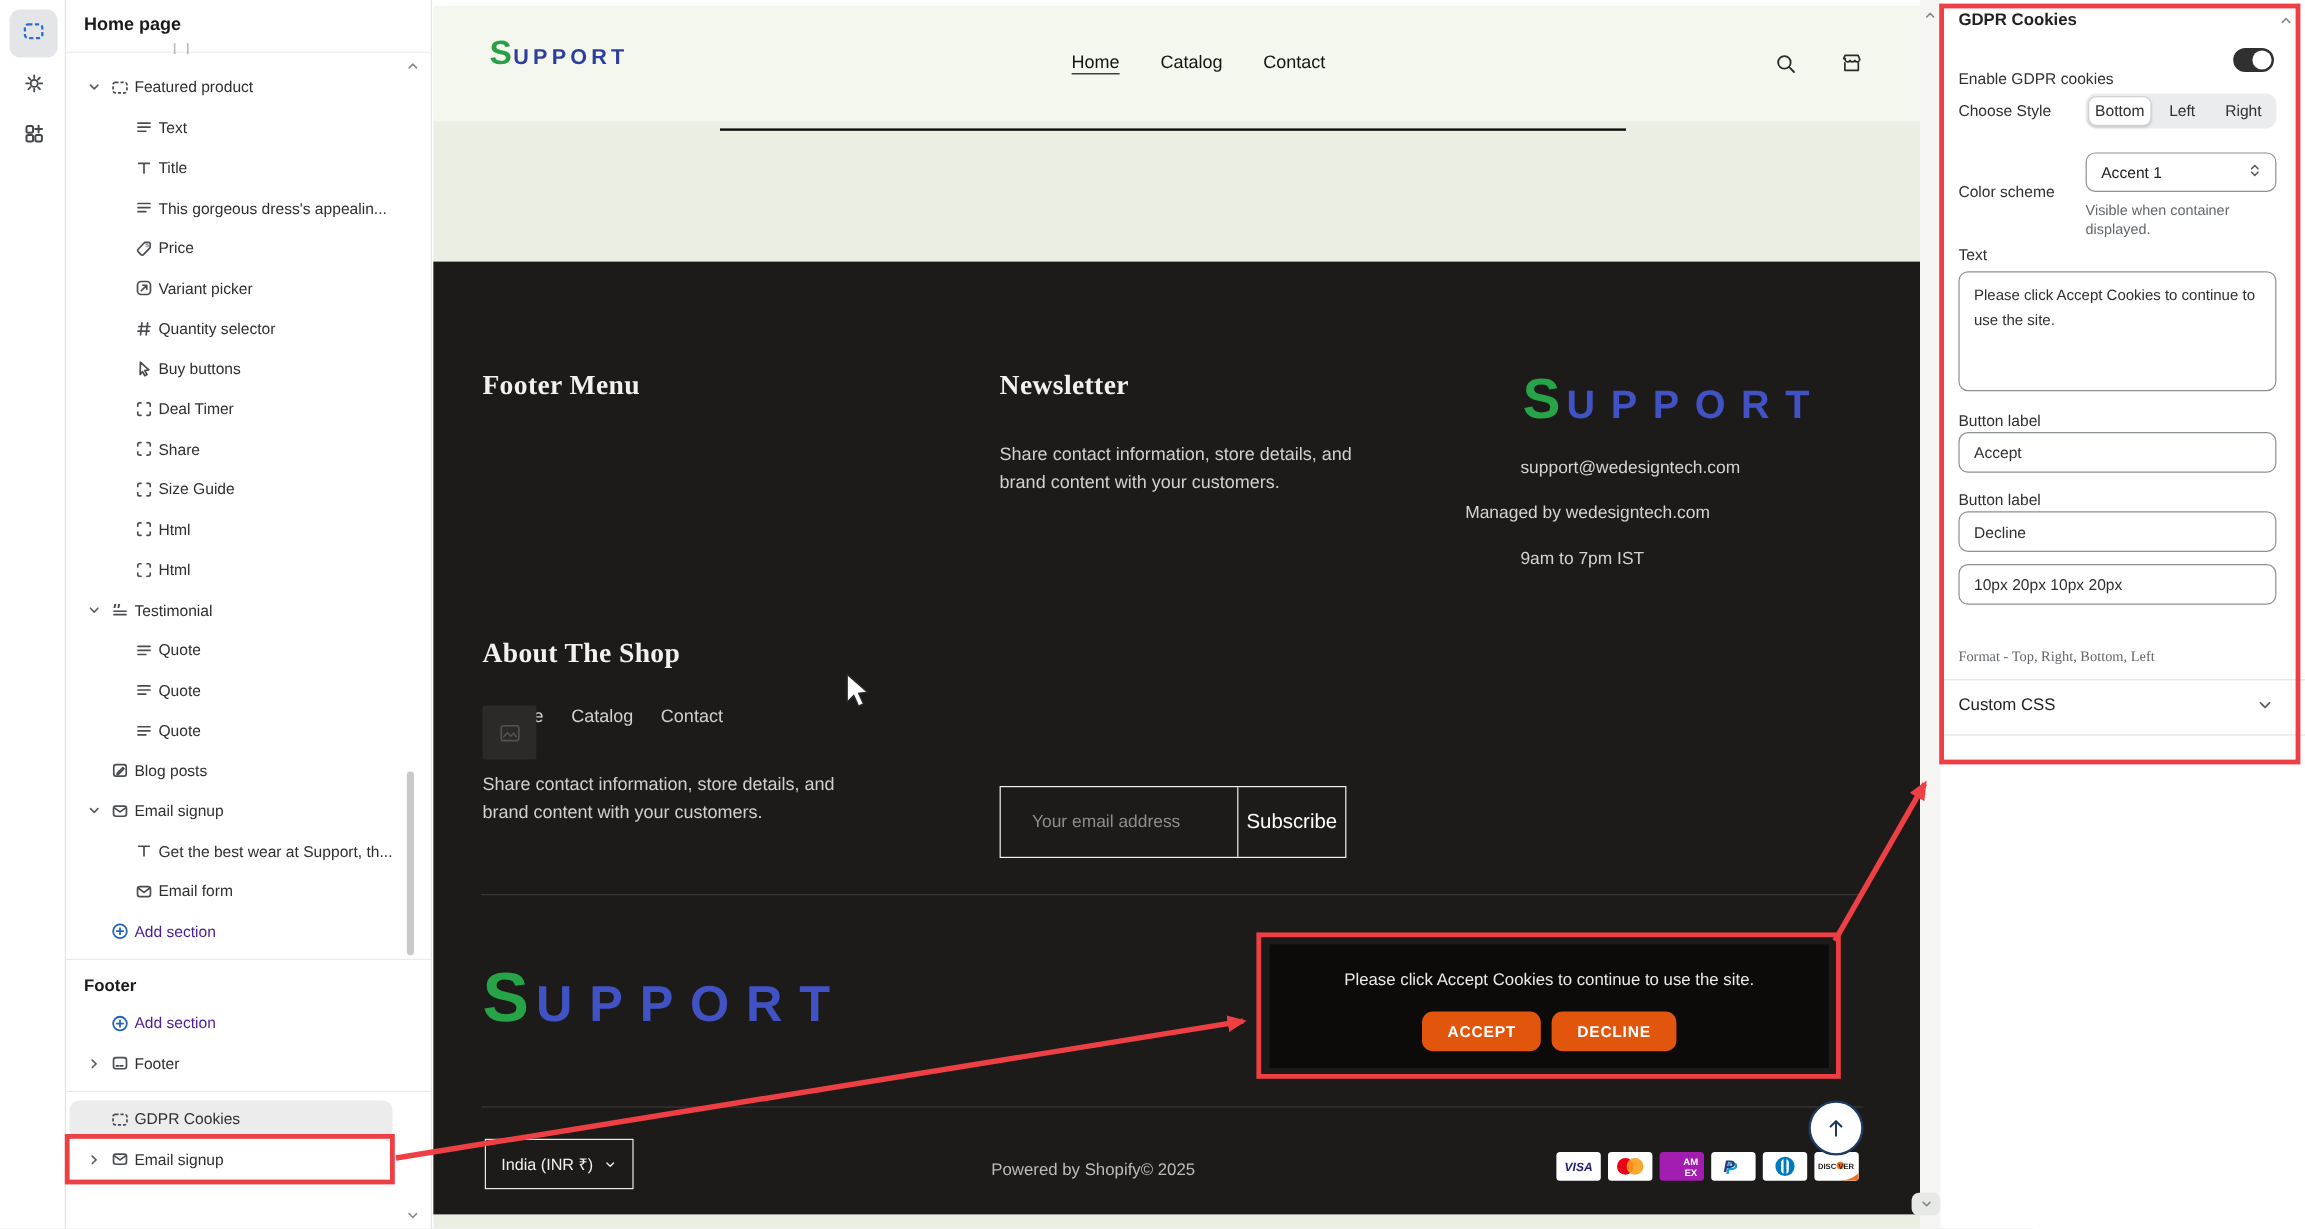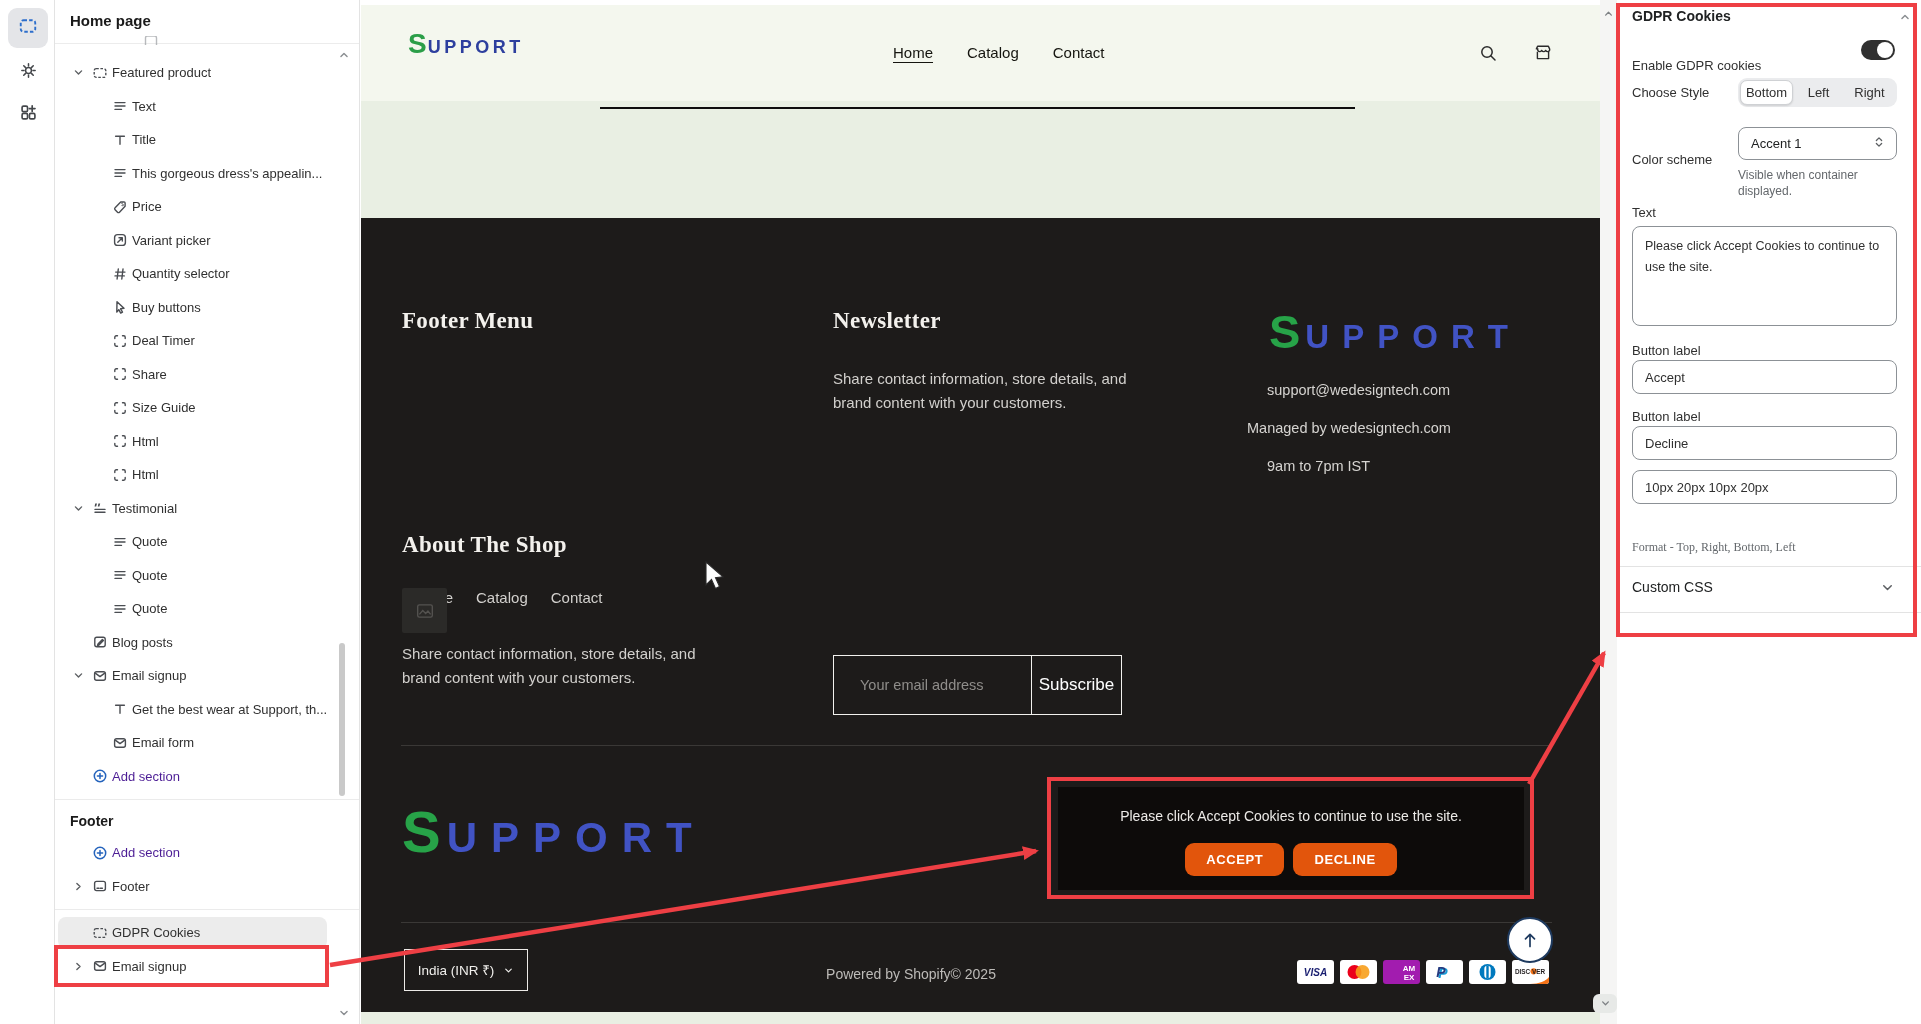--- a/index.html
+++ b/index.html
@@ -463,21 +463,21 @@
       <div id="nl-form">
         <div id="nl-input">Your email address</div>
         <div id="nl-sub">Subscribe</div>
       </div>
 
       <div class="abs logo-line" style="left:908px; top:86px;">
         <span class="lg-s" style="font-size:47px;">S</span>
         <span class="lg-rest" style="font-size:33px; letter-spacing:13px; margin-left:5px;">UPPORT</span>
       </div>
       <div class="abs contact-line" style="left:906px; top:164px;">support@wedesigntech.com</div>
-      <div class="abs contact-line" style="left:886px; top:202px;text-align:center;">Managed by wedesigntech.com</div>
+      <div class="abs contact-line" style="left:860px; top:202px;text-align:center;">Managed by wedesigntech.com</div>
       <div class="abs contact-line" style="left:906px; top:240px;">9am to 7pm IST</div>
 
       <div class="abs serif-h" style="left:41px; top:314px;">About The Shop</div>
       <div id="about-img">
         <svg width="18" height="18" viewBox="0 0 16 16" opacity="0.28">
             <rect x="1.5" y="2.5" width="13" height="11" rx="1.5" fill="none" stroke="#bdbab6" stroke-width="1.2"></rect>
             <path d="m3 11 3-3.4 2.6 2.6 2-2.2 2.4 3" fill="none" stroke="#bdbab6" stroke-width="1.2"></path>
           </svg>
       </div>
       <div class="abs ft-body" style="left:41px; top:424px; width:316px;">Share contact information, store details, and brand content with your customers.</div>

